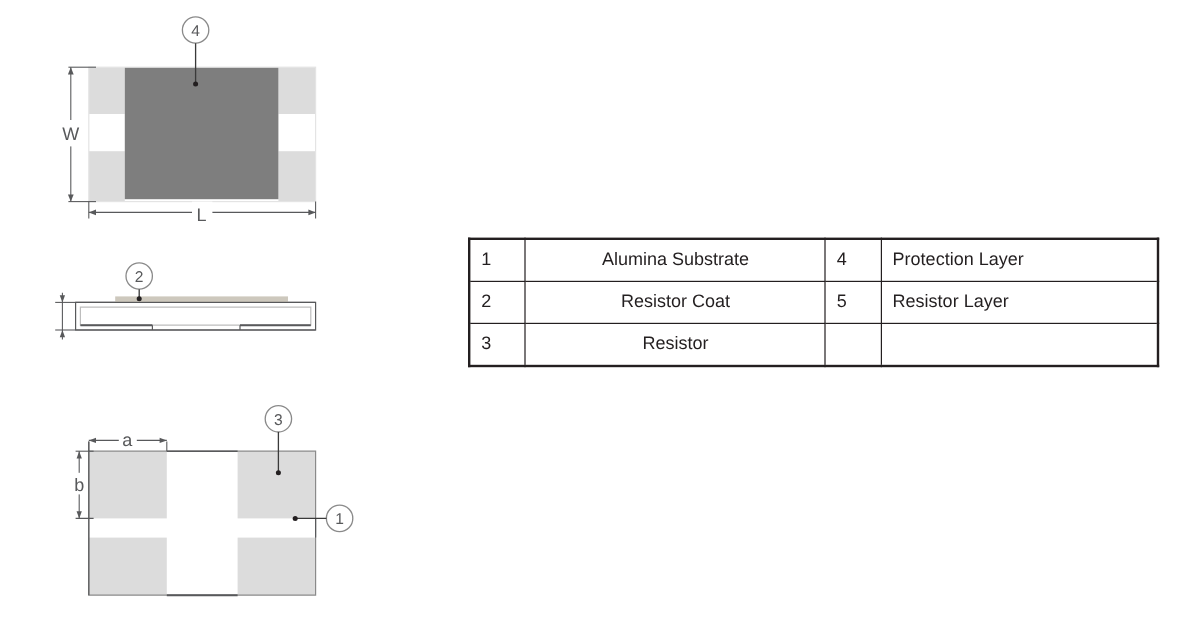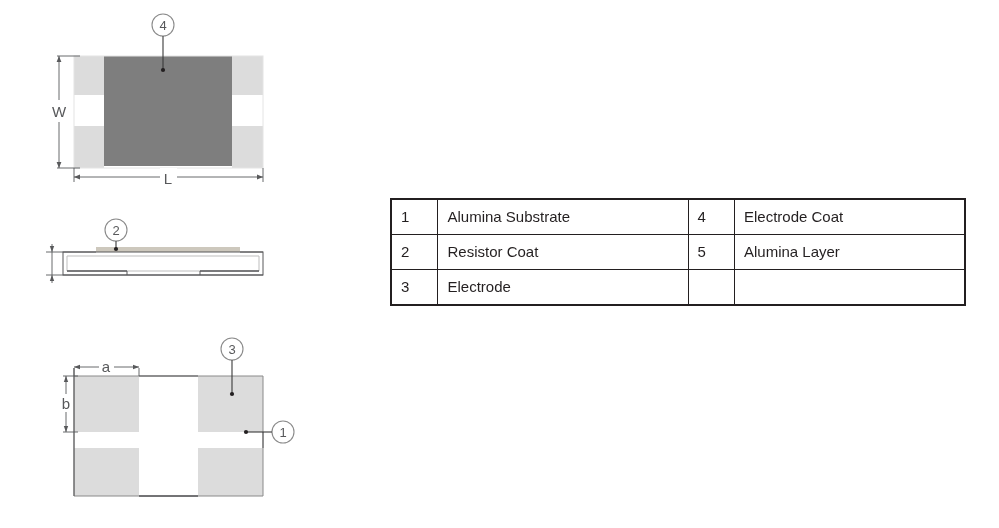--- a/index.html
+++ b/index.html
@@ -45,20 +45,21 @@
     vertical-align: middle;
     line-height: 34px;
     white-space: nowrap;
   }
   .legend-table td.num {
     width: 28px;
     text-align: left;
   }
   .legend-table td.name-left {
     width: 234px;
+    text-align: center;
   }
   .legend-table td.name-right {
     width: 214px;
   }
   .dim-label {
     font-family: "Liberation Sans", sans-serif;
     font-size: 15px;
     fill: #58595b;
   }
   .callout-num {
@@ -196,30 +197,30 @@
     </g>
 
   </svg>
 
   <table class="legend-table">
     <tbody>
       <tr>
         <td class="num">1</td>
         <td class="name-left">Alumina Substrate</td>
         <td class="num">4</td>
-        <td class="name-right">Electrode Coat</td>
+        <td class="name-right">Protection Layer</td>
       </tr>
       <tr>
         <td class="num">2</td>
         <td class="name-left">Resistor Coat</td>
         <td class="num">5</td>
-        <td class="name-right">Alumina Layer</td>
+        <td class="name-right">Resistor Layer</td>
       </tr>
       <tr>
         <td class="num">3</td>
-        <td class="name-left">Electrode</td>
+        <td class="name-left">Resistor</td>
         <td class="num"></td>
         <td class="name-right"></td>
       </tr>
     </tbody>
   </table>
 
 </div>
 
 </body></html>

